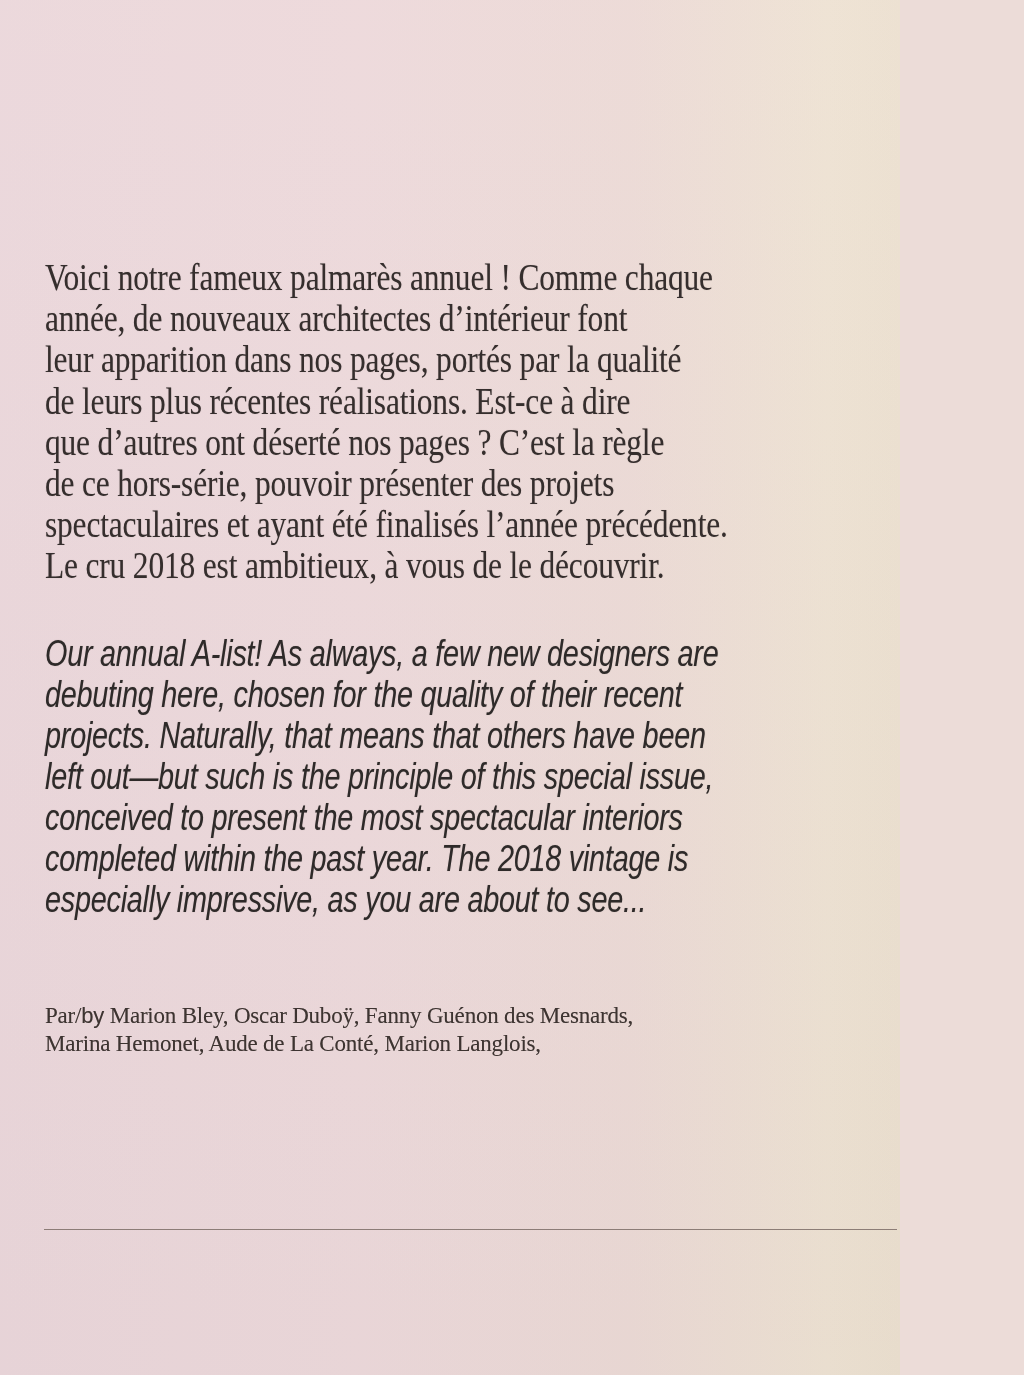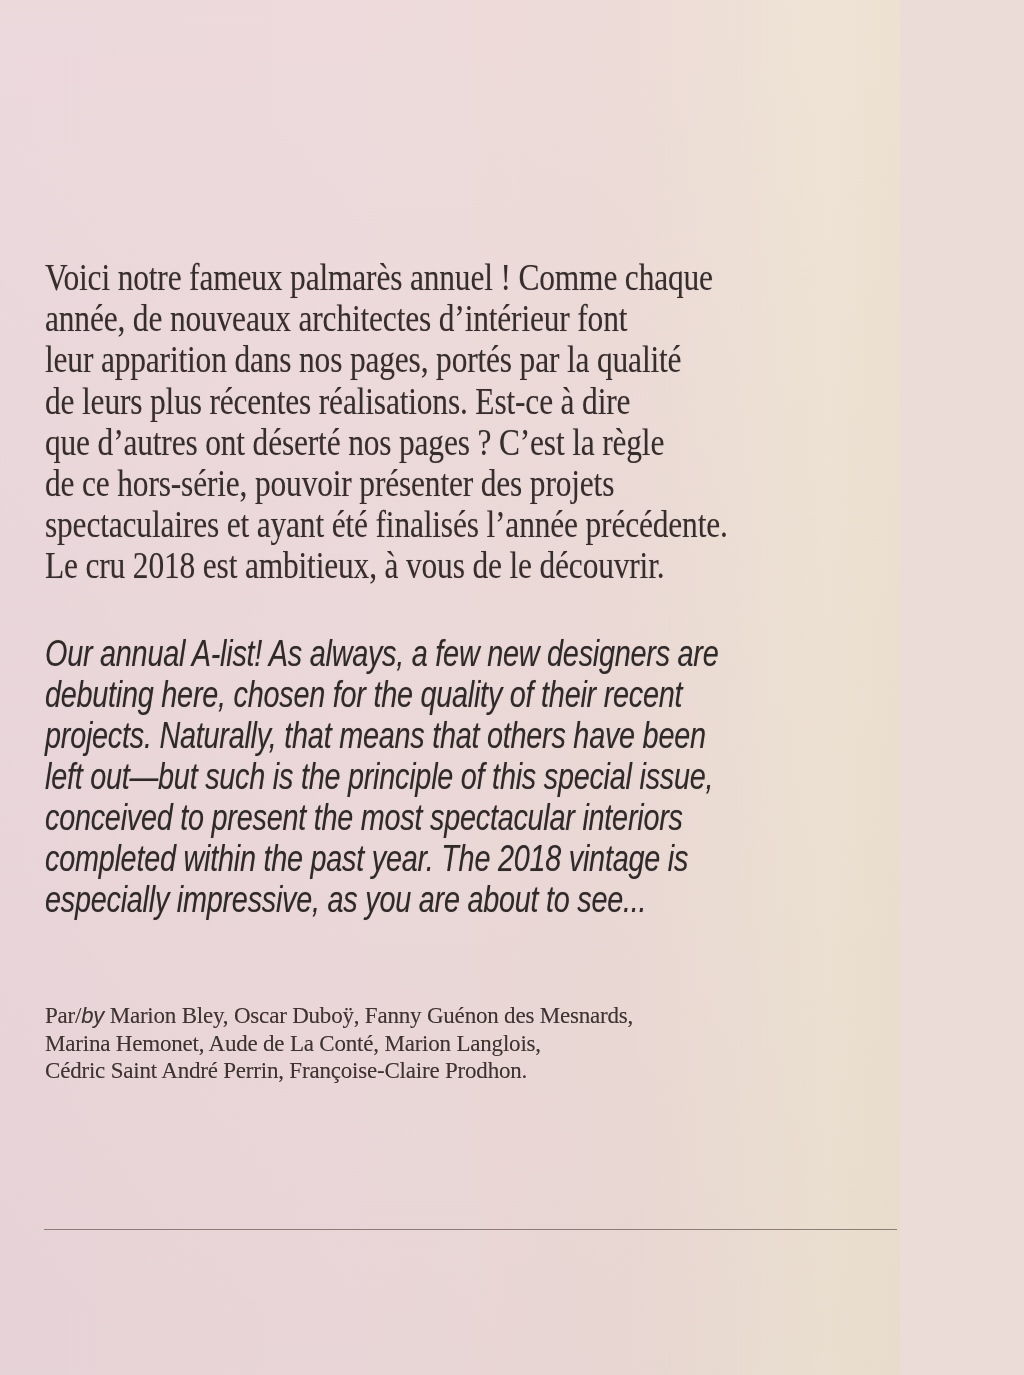--- a/index.html
+++ b/index.html
@@ -50,21 +50,20 @@
     left: 45px;
     top: 1002px;
     font-size: 23px;
     line-height: 27.5px;
     letter-spacing: -0.2px;
     color: #3d3431;
     text-shadow: 0 0 0.5px rgba(61,52,49,0.35);
   }
   .by-en {
     font-family: "Liberation Sans", sans-serif;
-    font-style: italic;
     font-size: 22px;
   }
   .rule {
     position: absolute;
     left: 44px;
     top: 1229px;
     width: 853px;
     height: 0;
     margin: 0;
     border: none;
@@ -95,18 +94,17 @@
     <div class="ln">left out—but such is the principle of this special issue,</div>
     <div class="ln">conceived to present the most spectacular interiors</div>
     <div class="ln">completed within the past year. The 2018 vintage is</div>
     <div class="ln">especially impressive, as you are about to see...</div>
   </section>
 
   <section class="byline">
     <div class="ln"><span>Par/</span><span class="by-en">by</span>
       <span>Marion Bley, Oscar Duboÿ, Fanny Guénon des Mesnards,</span></div>
     <div class="ln">Marina Hemonet, Aude de La Conté, Marion Langlois,</div>
-    <div class="ln">Cédric Saint André Perrin, Françoise-Claire Prodhon.</div>
   </section>
 
   <hr class="rule">
 
 </main>
 
 </body></html>

